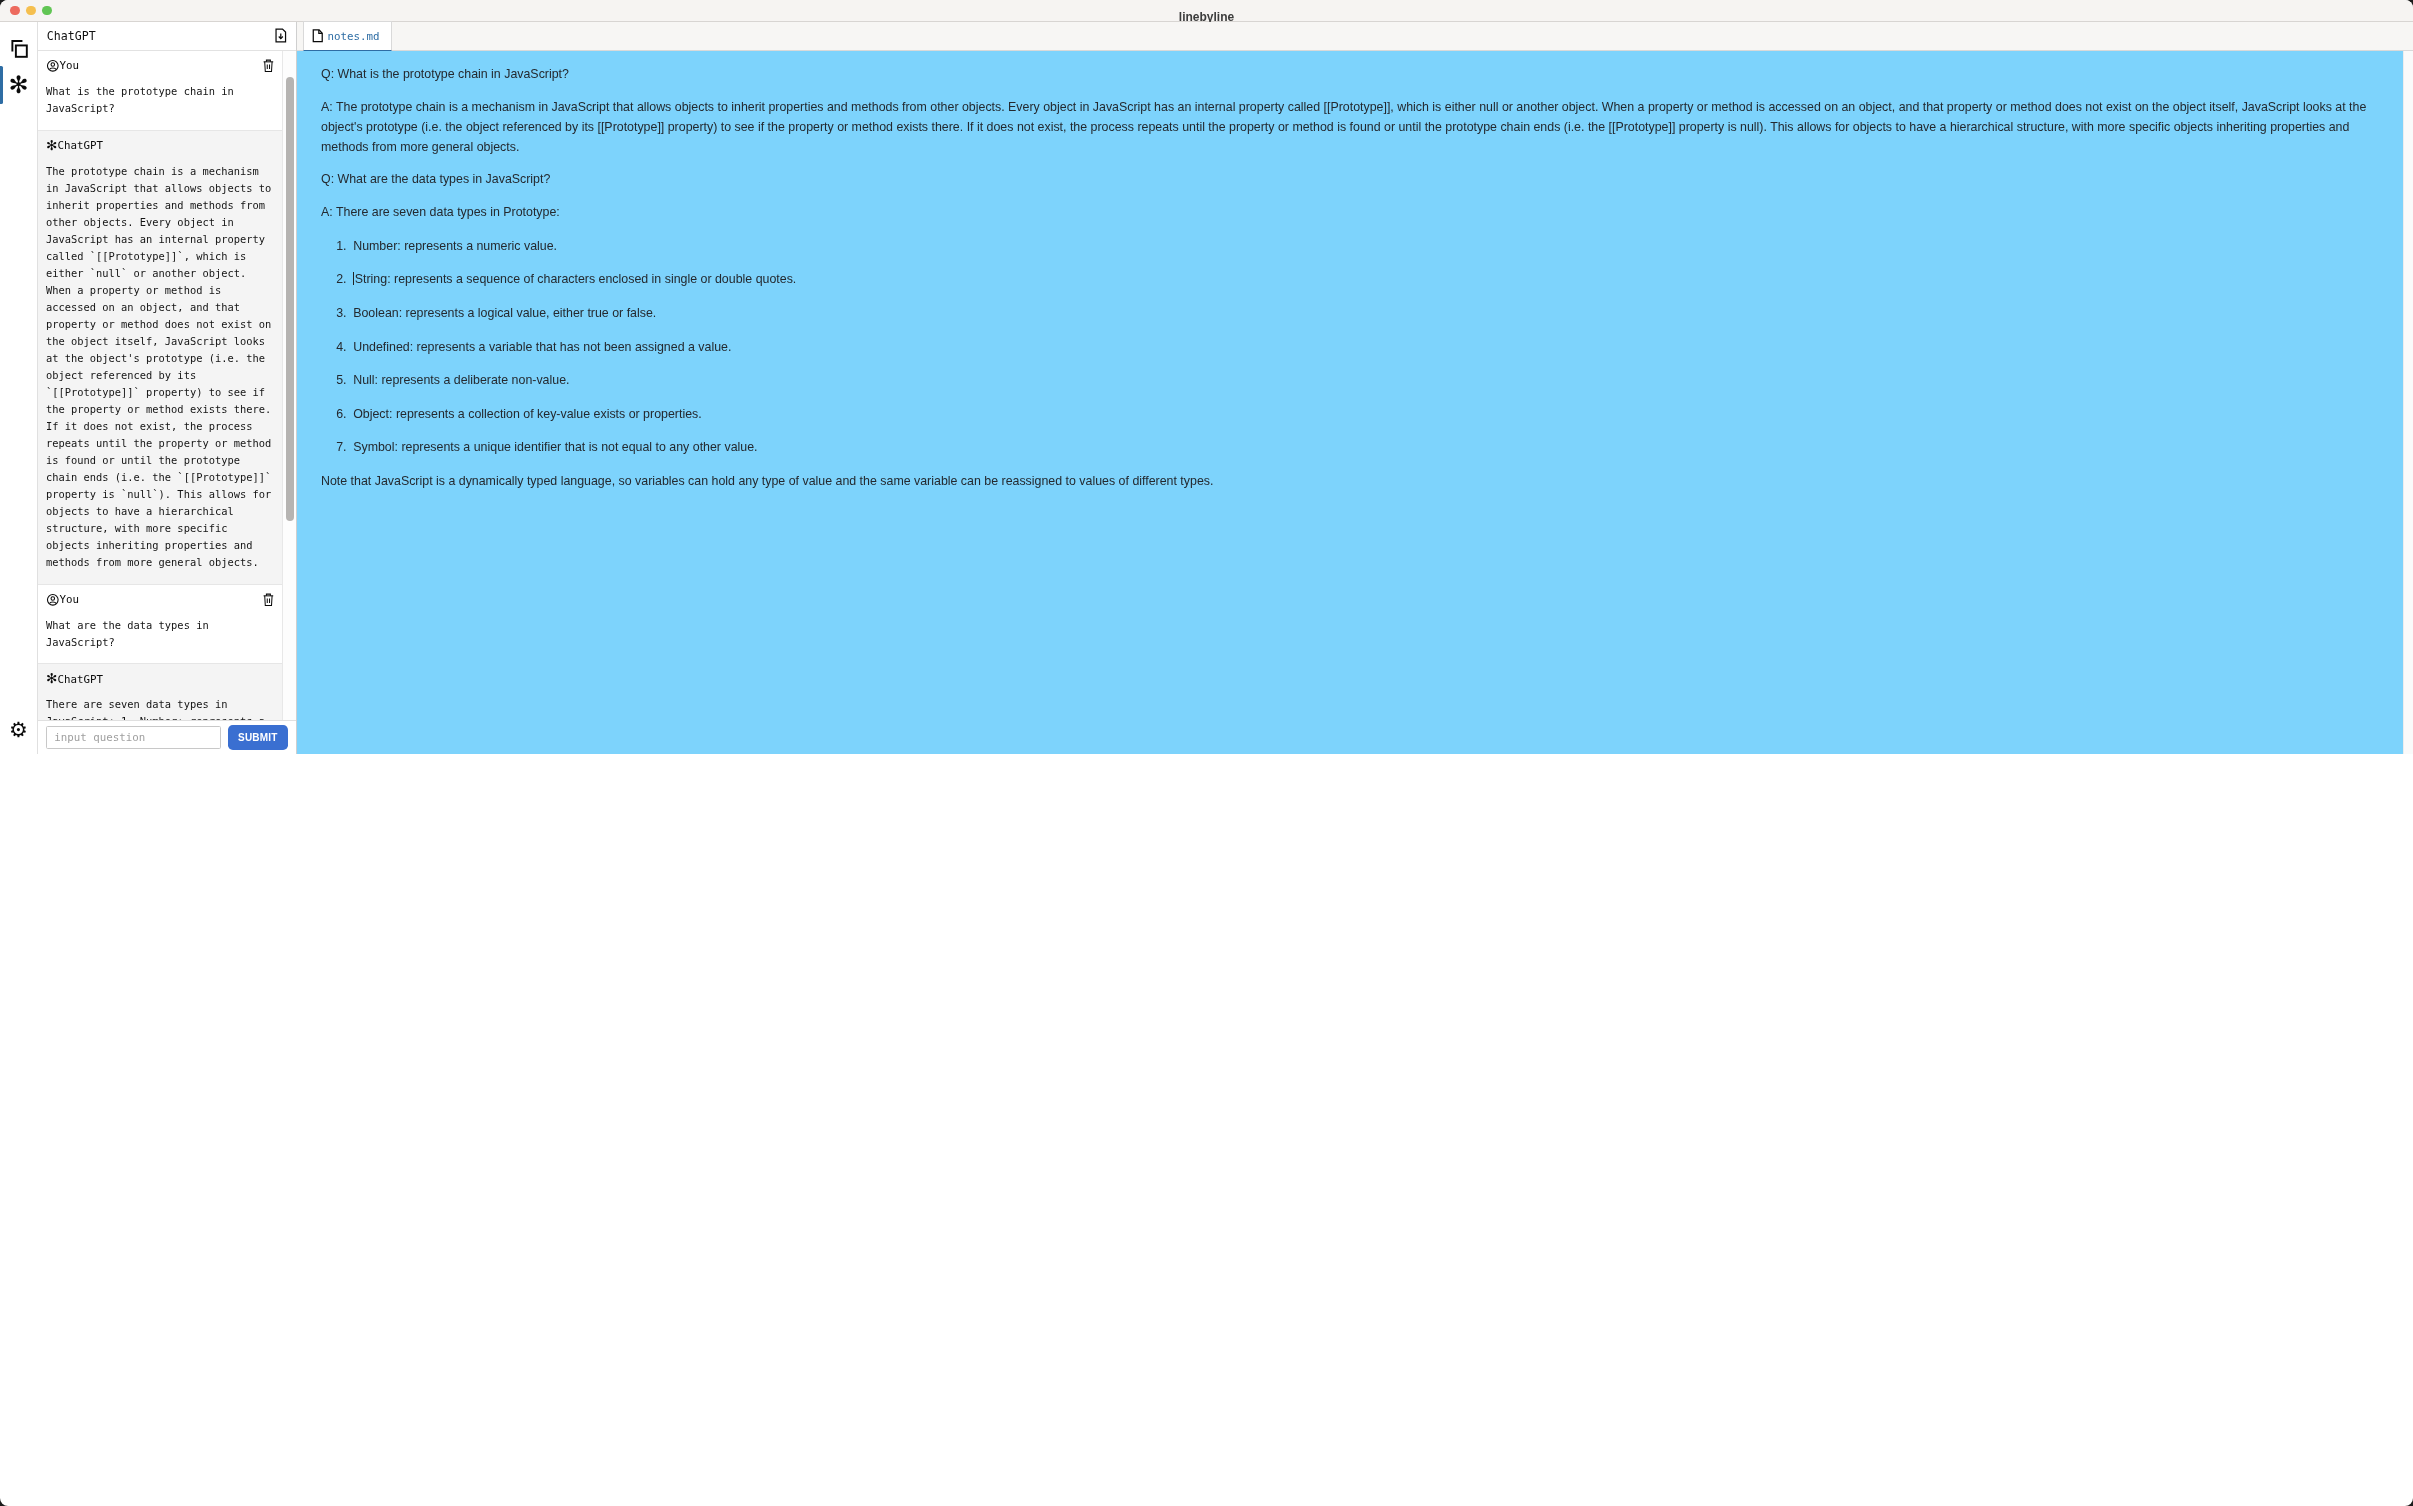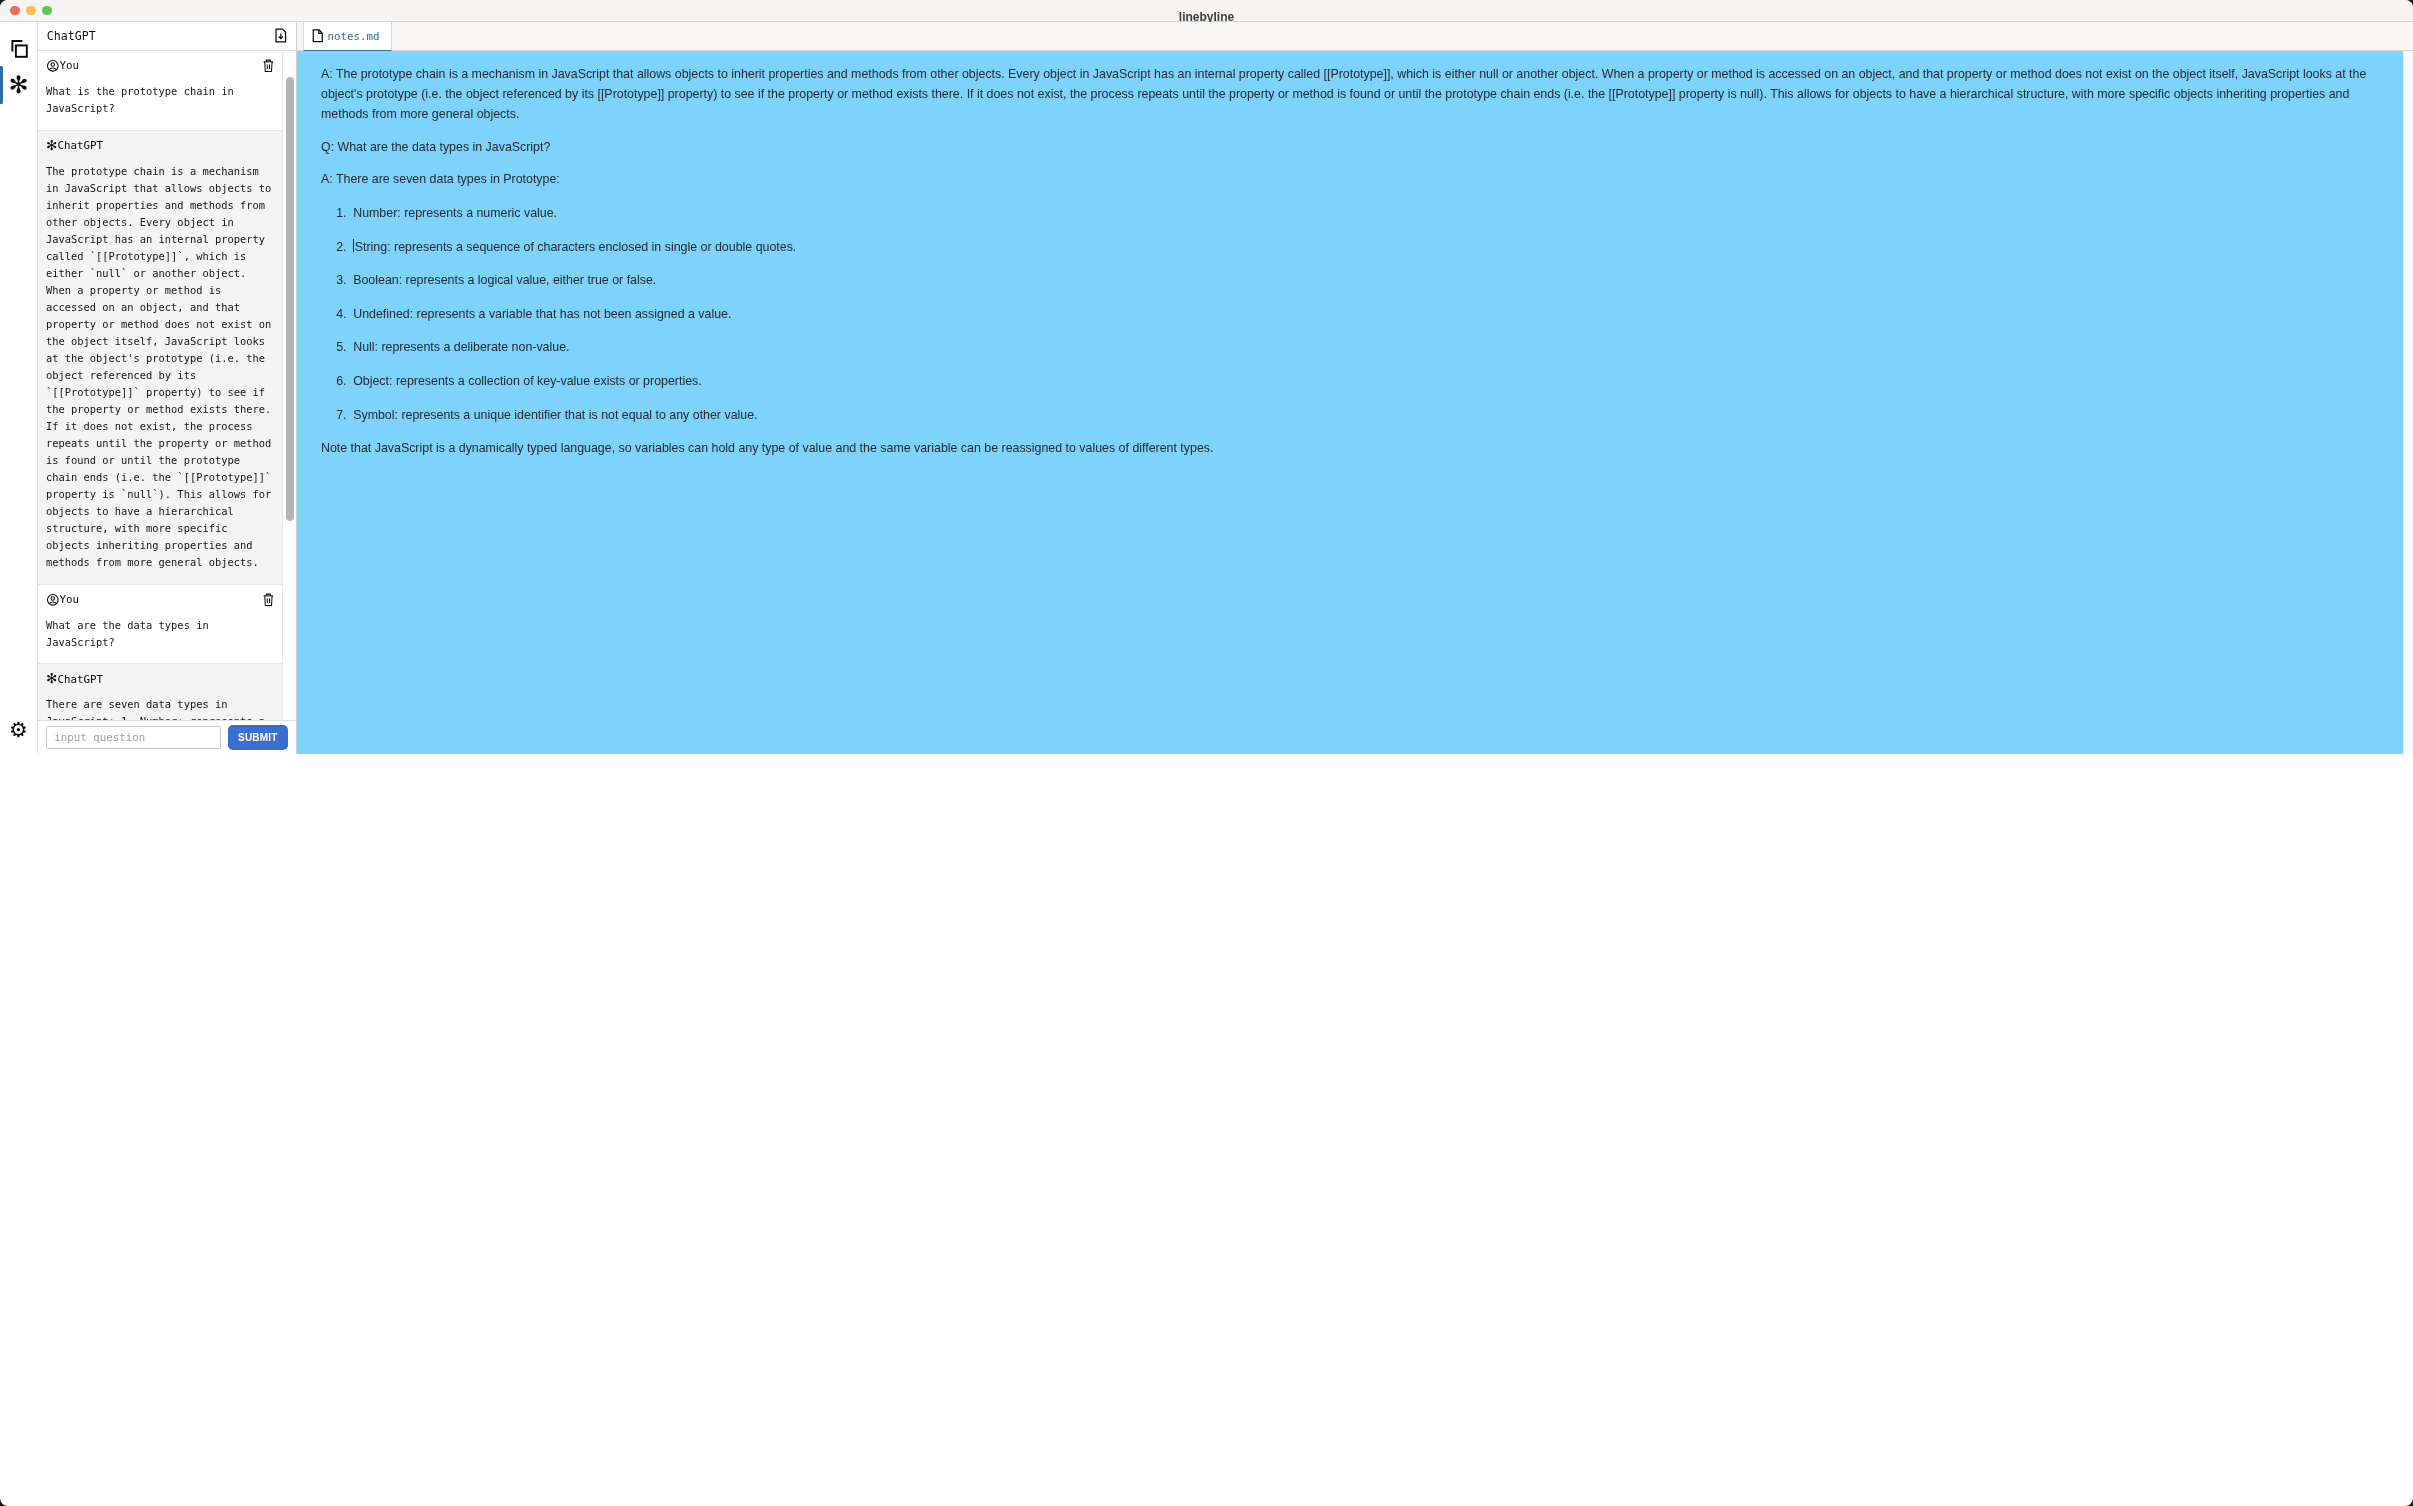--- a/index.html
+++ b/index.html
@@ -243,20 +243,21 @@
             <svg width="11.2" height="13.6" viewBox="0 0 18 22" fill="none" stroke="#0a0a0a" stroke-width="2">
               <path d="M2 1.5h9.5L16.5 7v13.5H2z"></path>
               <path d="M11 1.5V7h5.5"></path>
             </svg>
           </span>
           <span class="tab-label">notes.md</span>
         </div>
       </div>
 
       <div class="doc">
+        <p>Q: What is the prototype chain in JavaScript?</p>
         <p>A: The prototype chain is a mechanism in JavaScript that allows objects to inherit properties and methods from other objects. Every object in JavaScript has an internal property called [[Prototype]], which is either null or another object. When a property or method is accessed on an object, and that property or method does not exist on the object itself, JavaScript looks at the object's prototype (i.e. the object referenced by its [[Prototype]] property) to see if the property or method exists there. If it does not exist, the process repeats until the property or method is found or until the prototype chain ends (i.e. the [[Prototype]] property is null). This allows for objects to have a hierarchical structure, with more specific objects inheriting properties and methods from more general objects.</p>
         <p>Q: What are the data types in JavaScript?</p>
         <p>A: There are seven data types in Prototype:</p>
         <ol>
           <li><span>Number: represents a numeric value.</span></li>
           <li><span class="caret"></span><span>String: represents a sequence of characters enclosed in single or double quotes.</span></li>
           <li><span>Boolean: represents a logical value, either true or false.</span></li>
           <li><span>Undefined: represents a variable that has not been assigned a value.</span></li>
           <li><span>Null: represents a deliberate non-value.</span></li>
           <li><span>Object: represents a collection of key-value exists or properties.</span></li>

